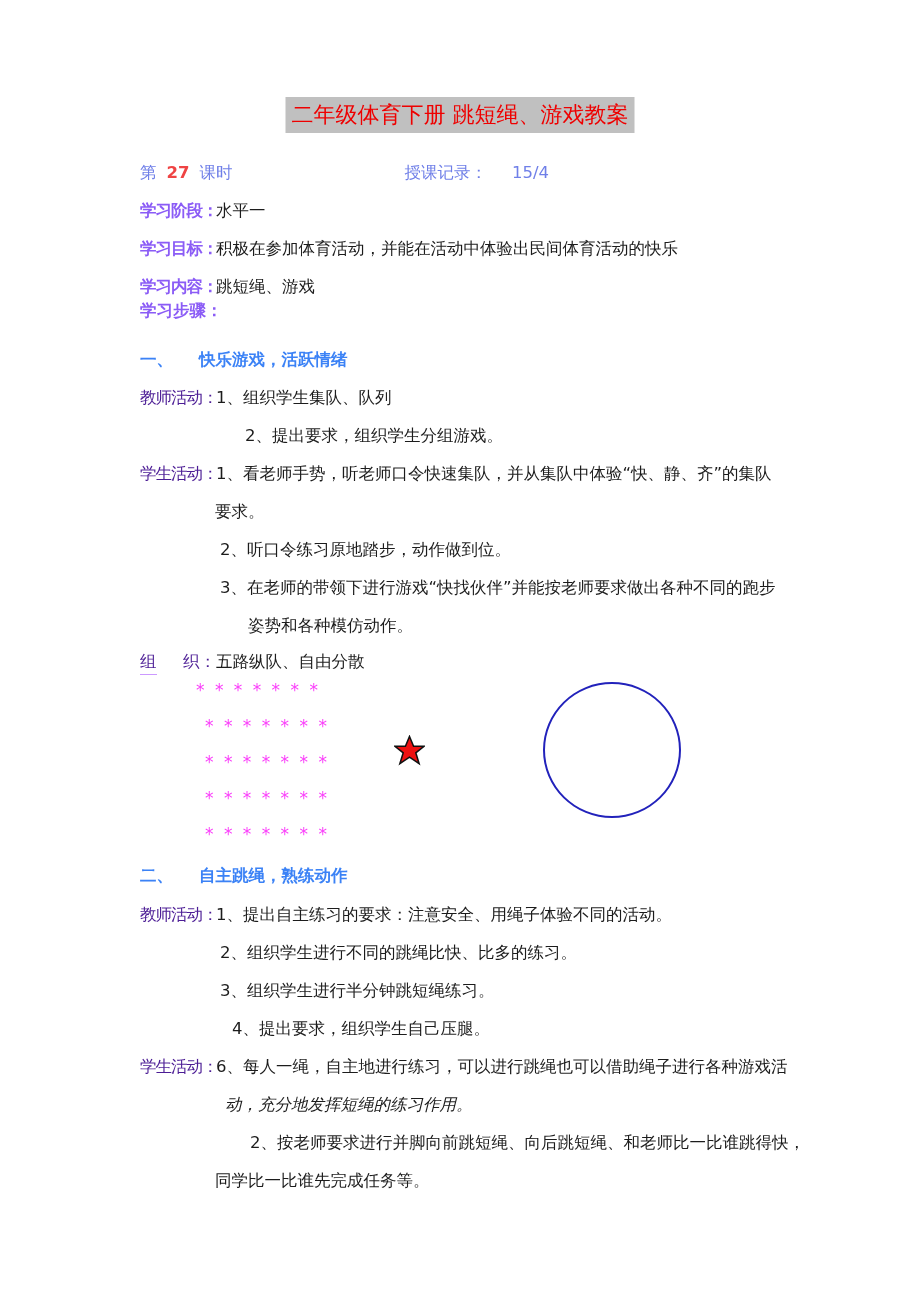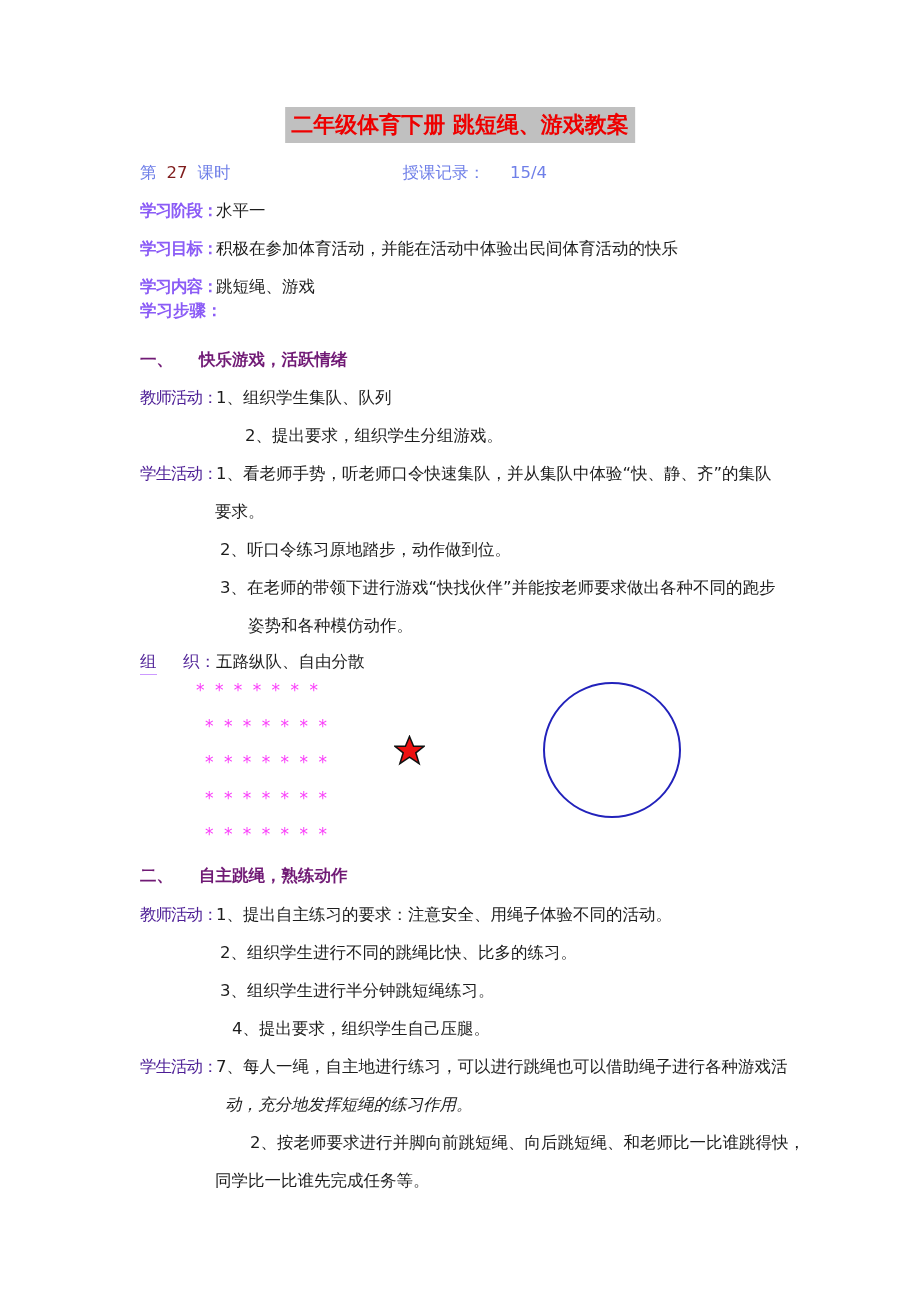--- a/index.html
+++ b/index.html
@@ -8,33 +8,33 @@
     position:relative;
     width:920px; height:1302px;
     background:#ffffff;
     font-family:"DejaVu Sans", sans-serif;
     font-size:16.5px;
     color:#1c1c1c;
     overflow:hidden;
   }
   .line { position:absolute; white-space:nowrap; line-height:24px; }
   .doc-title {
-    position:absolute; top:107px; left:50%; transform:translateX(-50%);
+    position:absolute; top:97px; left:50%; transform:translateX(-50%);
     background:#c0c0c0; color:#ee0000;
-    font-size:22px; font-weight:bold; line-height:30px;
+    font-size:22px; font-weight:normal; line-height:30px;
     padding:3px 6px; white-space:nowrap;
   }
   .blue   { color:#8b5cf6; font-weight:bold; }
   .bluelt { color:#6f7fe8; }
-  .cyan   { color:#7f1d1d; }
+  .cyan   { color:#ef4444;font-weight:bold; }
   .purple { color:#4c1d95; }
   .lbl { display:inline-block; width:76px; letter-spacing:-1px; }
   .lbl-org { display:inline-flex; width:76px; justify-content:space-between; letter-spacing:0; }
   .u { border-bottom:1px solid #cc99ff; }
-  .sec-head { font-weight:bold; color:#701a75; }
+  .sec-head { font-weight:bold; color:#3b82f6; }
   .sec-num { display:inline-block; }
   .sec-title { margin-left:26px; }
   .ast-row {
     position:absolute; color:#fa3efa;
     font-size:17px; letter-spacing:2.5px; line-height:18px; white-space:pre;
   }
   .field-circle {
     position:absolute; left:543px; top:682px;
     width:138px; height:136px;
     border:2px solid #2222bb; border-radius:50%;
@@ -118,20 +118,20 @@
 
   <div class="line" style="top:903px; left:140px;">
     <span class="purple lbl">教师活动：</span><span>1、提出自主练习的要求：注意安全、用绳子体验不同的活动。</span>
   </div>
 
   <div class="line" style="top:941px; left:220px;">2、组织学生进行不同的跳绳比快、比多的练习。</div>
   <div class="line" style="top:979px; left:220px;">3、组织学生进行半分钟跳短绳练习。</div>
   <div class="line" style="top:1017px; left:232px;">4、提出要求，组织学生自己压腿。</div>
 
   <div class="line" style="top:1055px; left:140px;">
-    <span class="purple lbl">学生活动：</span><span>7、每人一绳，自主地进行练习，可以进行跳绳也可以借助绳子进行各种游戏活</span>
+    <span class="purple lbl">学生活动：</span><span>6、每人一绳，自主地进行练习，可以进行跳绳也可以借助绳子进行各种游戏活</span>
   </div>
 
   <div class="line" style="top:1093px; left:225px;font-style:italic;">动，充分地发挥短绳的练习作用。</div>
   <div class="line" style="top:1131px; left:250px;">2、按老师要求进行并脚向前跳短绳、向后跳短绳、和老师比一比谁跳得快，</div>
   <div class="line" style="top:1169px; left:215px;">同学比一比谁先完成任务等。</div>
 
 </div>
 
 </body></html>

